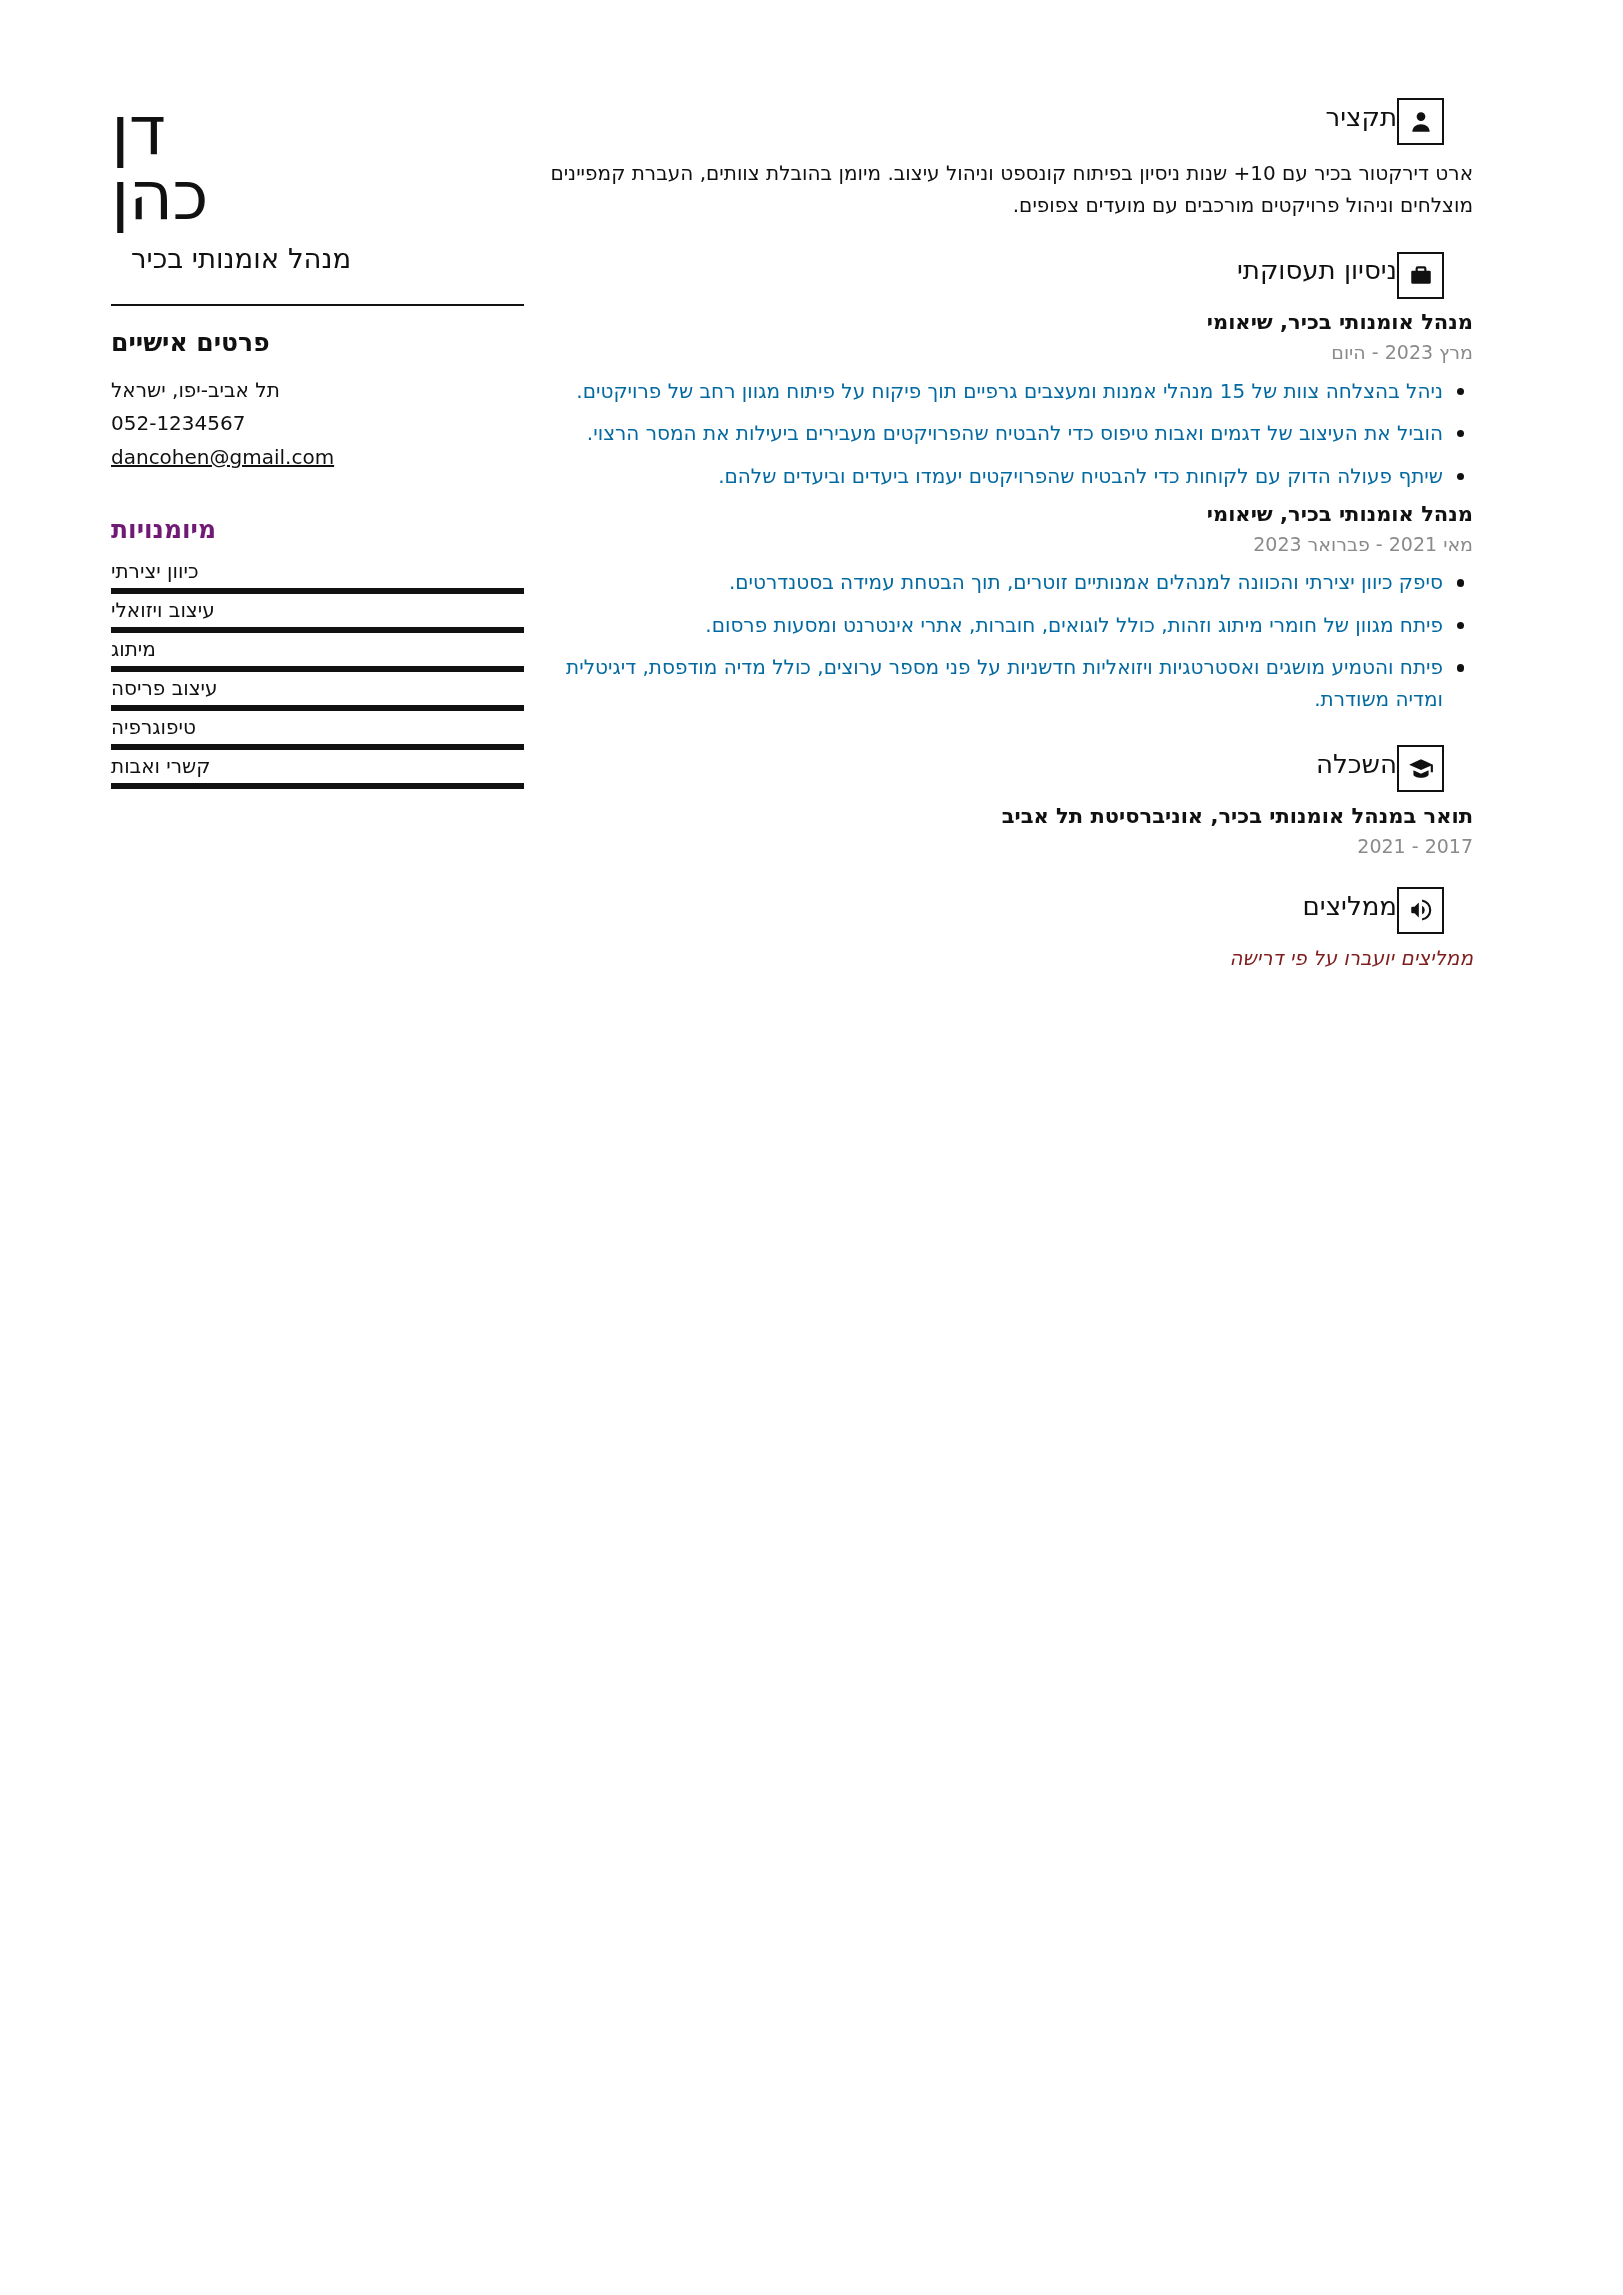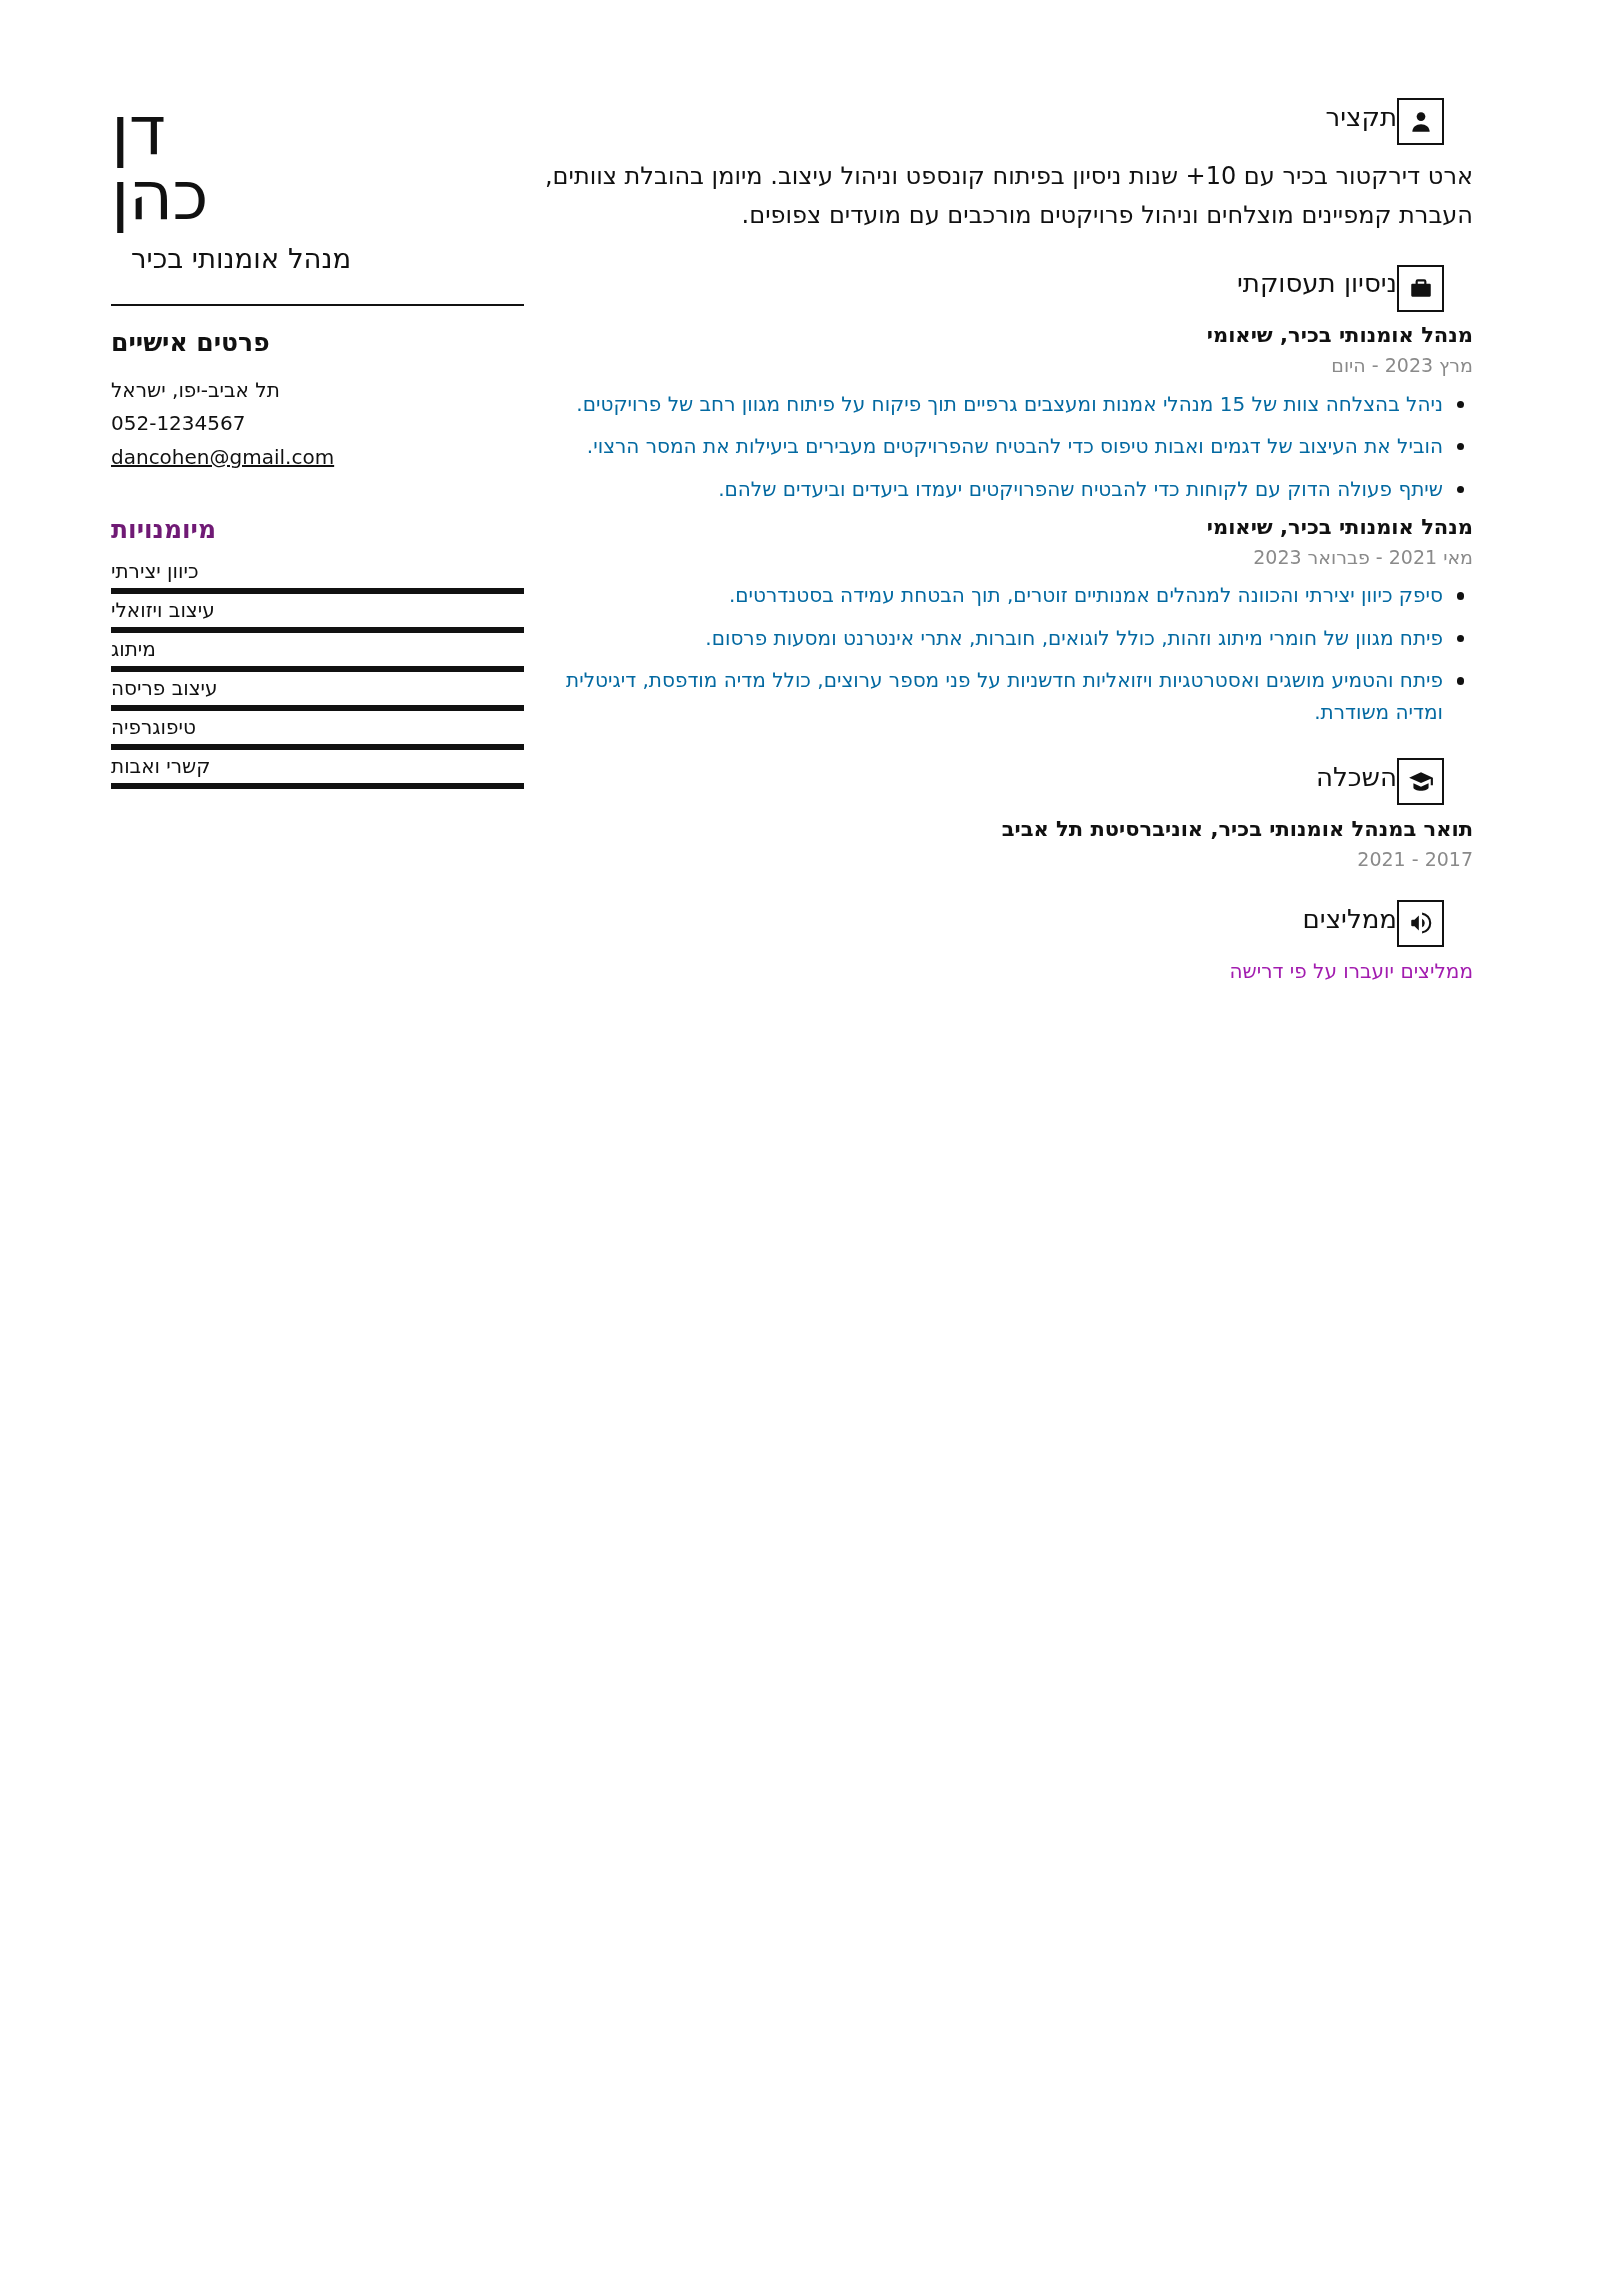--- a/index.html
+++ b/index.html
@@ -140,21 +140,21 @@
     width: 26px;
     height: 26px;
     fill: #111111;
   }
   .section-body {
     margin-top: 11.8px;
     padding-right: 0;
     padding-left: 0;
   }
   .para {
-    font-size: 24px;
+    font-size: 20px;
     line-height: 1.62;
     color: #111111;
     text-align: right;
     direction: rtl;
   }
   .job-head {
     font-size: 21px;
     font-weight: 700;
     color: #111111;
     text-align: right;
@@ -197,23 +197,24 @@
     margin-top: 7.9px;
   }
   .edu-dates {
     font-size: 19px;
     color: #8a8a8a;
     text-align: right;
     margin-top: 6.5px;
   }
   .ref-text {
     font-size: 20px;
-    color: #a21caf;
+    color: #7f1d1d;
     text-align: right;
     margin-top: 9.2px;
+    font-style: italic;
   }
 </style>
 </head>
 <body>
 
 <div class="page">
 
   <aside class="sidebar">
 
     <div class="name-block">

